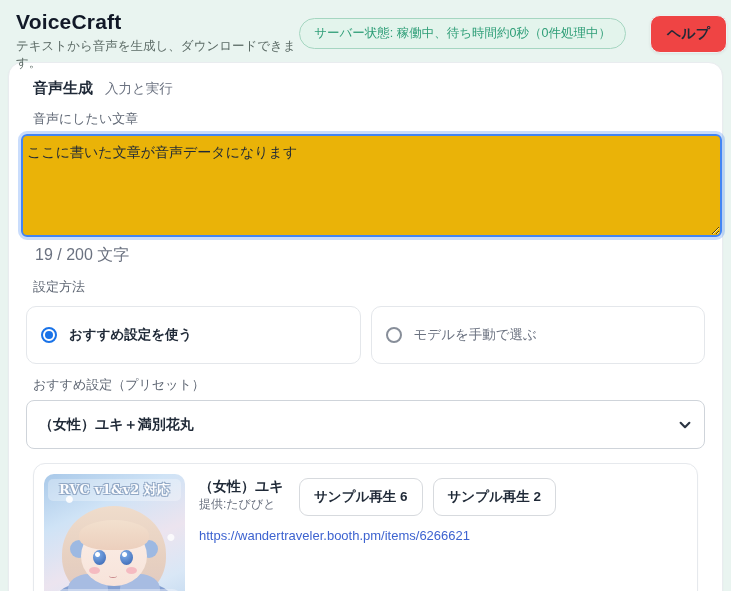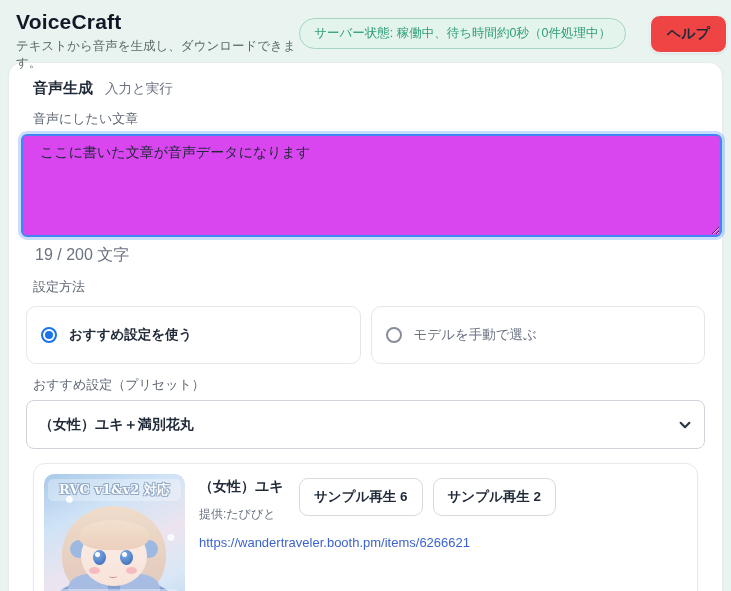--- a/index.html
+++ b/index.html
@@ -35,23 +35,23 @@
     box-shadow: 0 1px 2px rgba(0,0,0,.04);
   }
   .section-row { display: flex; align-items: baseline; gap: 12px; padding: 2px 6px 0 12px; }
   .section-title { font-size: 15px; font-weight: bold; color: #1f2937; }
   .section-sub { font-size: 13.5px; color: #6b7280; }
   .field-label { font-size: 13px; color: #5f6774; margin: 12px 6px 6px 12px; }
   .text-area {
     display: block; width: 701px; height: 103px; margin: 2px auto 0 auto;
     border: 2px solid #4285f4; border-radius: 6px;
     outline: 3px solid rgba(66,133,244,.28); outline-offset: 0;
-    padding: 8px 17px; font-size: 14px; color: #1f2937;
+    padding: 8px 4px; font-size: 14px; color: #1f2937;
     font-family: "Liberation Sans", "DejaVu Sans", sans-serif;
-    resize: both; background: #d946ef;
+    resize: both; background: #eab308;
   }
   .char-count { font-size: 16px; color: #6b7280; margin: 8px 6px 0 14px; }
   
   .method-row { display: flex; gap: 10px; margin: 10px 5px 0 5px; }
   .option-card {
     flex: 1; display: flex; align-items: center; gap: 12px;
     border: 1px solid #e4e7eb; border-radius: 10px; background: #fff;
     padding: 28px 14px; height: 40px; cursor: pointer;
   }
   .radio-outer {
@@ -119,21 +119,21 @@
     text-shadow: 1px 1px 0 #93a9c6, -1px -1px 0 #93a9c6, 1px -1px 0 #93a9c6, -1px 1px 0 #93a9c6;
   }
   .img-banner-bottom {
     position: absolute; left: 10px; right: 3px; bottom: 4px; text-align: center;
     background: rgba(244,247,252,.45); border-radius: 10px; padding: 2px 0;
     font-size: 13.5px; font-weight: bold; color: #ffffff; letter-spacing: 1px;
     text-shadow: 1px 1px 0 #9fb0cc, -1px -1px 0 #9fb0cc, 1px -1px 0 #9fb0cc, -1px 1px 0 #9fb0cc;
   }
   .preset-info { display: flex; flex-direction: column; padding-top: 4px; flex: 1; }
   .preset-top-row { display: flex; align-items: flex-start; gap: 14px; }
-  .preset-names { display: flex; flex-direction: column; gap: 10px; min-width: 86px; }
+  .preset-names { display: flex; flex-direction: column; gap: 0; min-width: 86px; }
   .preset-name { font-size: 14px; font-weight: bold; color: #1f2937; white-space: nowrap; }
   .preset-provider { font-size: 12px; color: #6b7280; white-space: nowrap; }
   .sample-btns { display: flex; gap: 10px; }
   .sample-btn {
     background: #fff; border: 1px solid #d7dade; border-radius: 9px;
     padding: 9px 14px; font-size: 13.5px; font-weight: bold; color: #1f2937;
     cursor: pointer; white-space: nowrap;
   }
   .preset-link { font-size: 13px; color: #3d63d0; text-decoration: none; margin-top: 12px; }
 </style>

